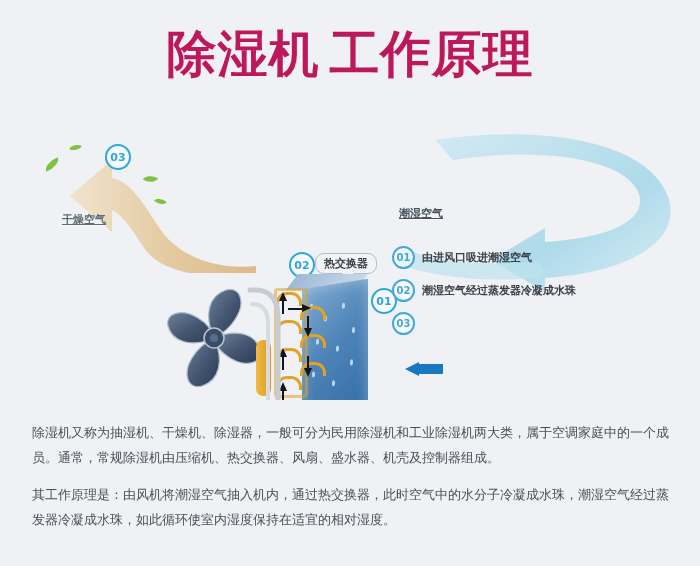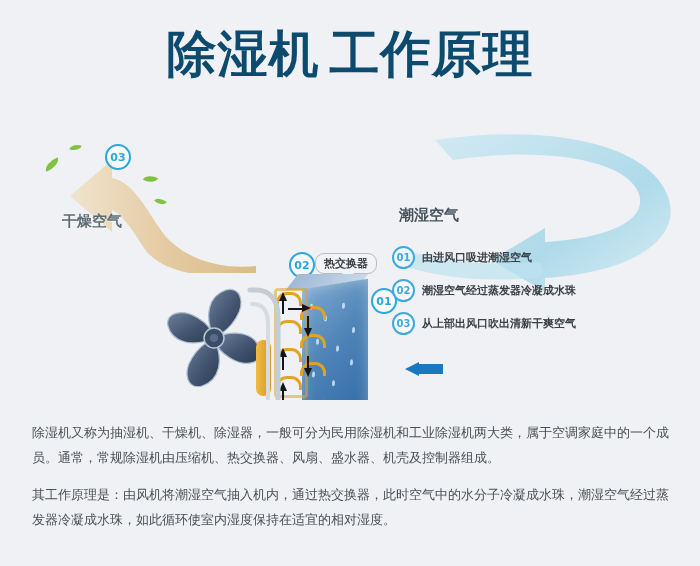--- a/index.html
+++ b/index.html
@@ -14,21 +14,21 @@
 
   
   .title-wrap{
     position:absolute;left:0;top:26px;width:700px;
     text-align:center;
   }
   .title{
     display:inline-block;
     font-size:50px;line-height:56px;
     font-weight:bold;
-    color:#0c4a6e;
+    color:#be185d;
     letter-spacing:1px;
     font-family:"DejaVu Sans","Liberation Sans",sans-serif;
   }
   .title .t2{margin-left:10px;}
 
   
   .stage{
     position:absolute;left:0;top:110px;width:700px;height:290px;
     overflow:hidden;
   }
@@ -37,24 +37,25 @@
   .dry-arrow{
     position:absolute;left:8px;top:38px;width:250px;height:125px;
   }
   
   .humid-arrow{
     position:absolute;left:395px;top:10px;width:290px;height:175px;
   }
 
   .air-label{
     position:absolute;
-    font-size:15px;font-weight:bold;color:#3b4a55;
+    font-size:11px;font-weight:bold;color:#3b4a55;
     font-family:"DejaVu Sans","Liberation Sans",sans-serif;
     white-space:nowrap;
     text-shadow:0 1px 1px rgba(255,255,255,.65);
+    text-decoration:underline;
   }
   .dry-label{left:62px;top:102px;color:#5d6b74;}
   .humid-label{left:399px;top:96px;color:#45525c;}
 
   
   .leaf{position:absolute;width:16px;height:9px;
         background:#7fc241;border-radius:100% 0 100% 0;}
   .leaf.l1{left:44px;top:50px;transform:rotate(-22deg);}
   .leaf.l2{left:70px;top:34px;transform:rotate(18deg);width:11px;height:7px;}
   .leaf.l3{left:144px;top:65px;transform:rotate(26deg);width:13px;height:8px;}
@@ -318,21 +319,20 @@
     <div class="step">
       <div class="step-badge">01</div>
       <div class="step-text">由进风口吸进潮湿空气</div>
     </div>
     <div class="step">
       <div class="step-badge">02</div>
       <div class="step-text">潮湿空气经过蒸发器冷凝成水珠</div>
     </div>
     <div class="step">
       <div class="step-badge">03</div>
-      <div class="step-text">从上部出风口吹出清新干爽空气</div>
     </div>
   </div>
 
 
   <div class="copy">
     <p>除湿机又称为抽湿机、干燥机、除湿器，一般可分为民用除湿机和工业除湿机两大类，属于空调家庭中的一个成员。通常，常规除湿机由压缩机、热交换器、风扇、盛水器、机壳及控制器组成。</p>
     <p>其工作原理是：由风机将潮湿空气抽入机内，通过热交换器，此时空气中的水分子冷凝成水珠，潮湿空气经过蒸发器冷凝成水珠，如此循环使室内湿度保持在适宜的相对湿度。</p>
   </div>
 
 </div>

